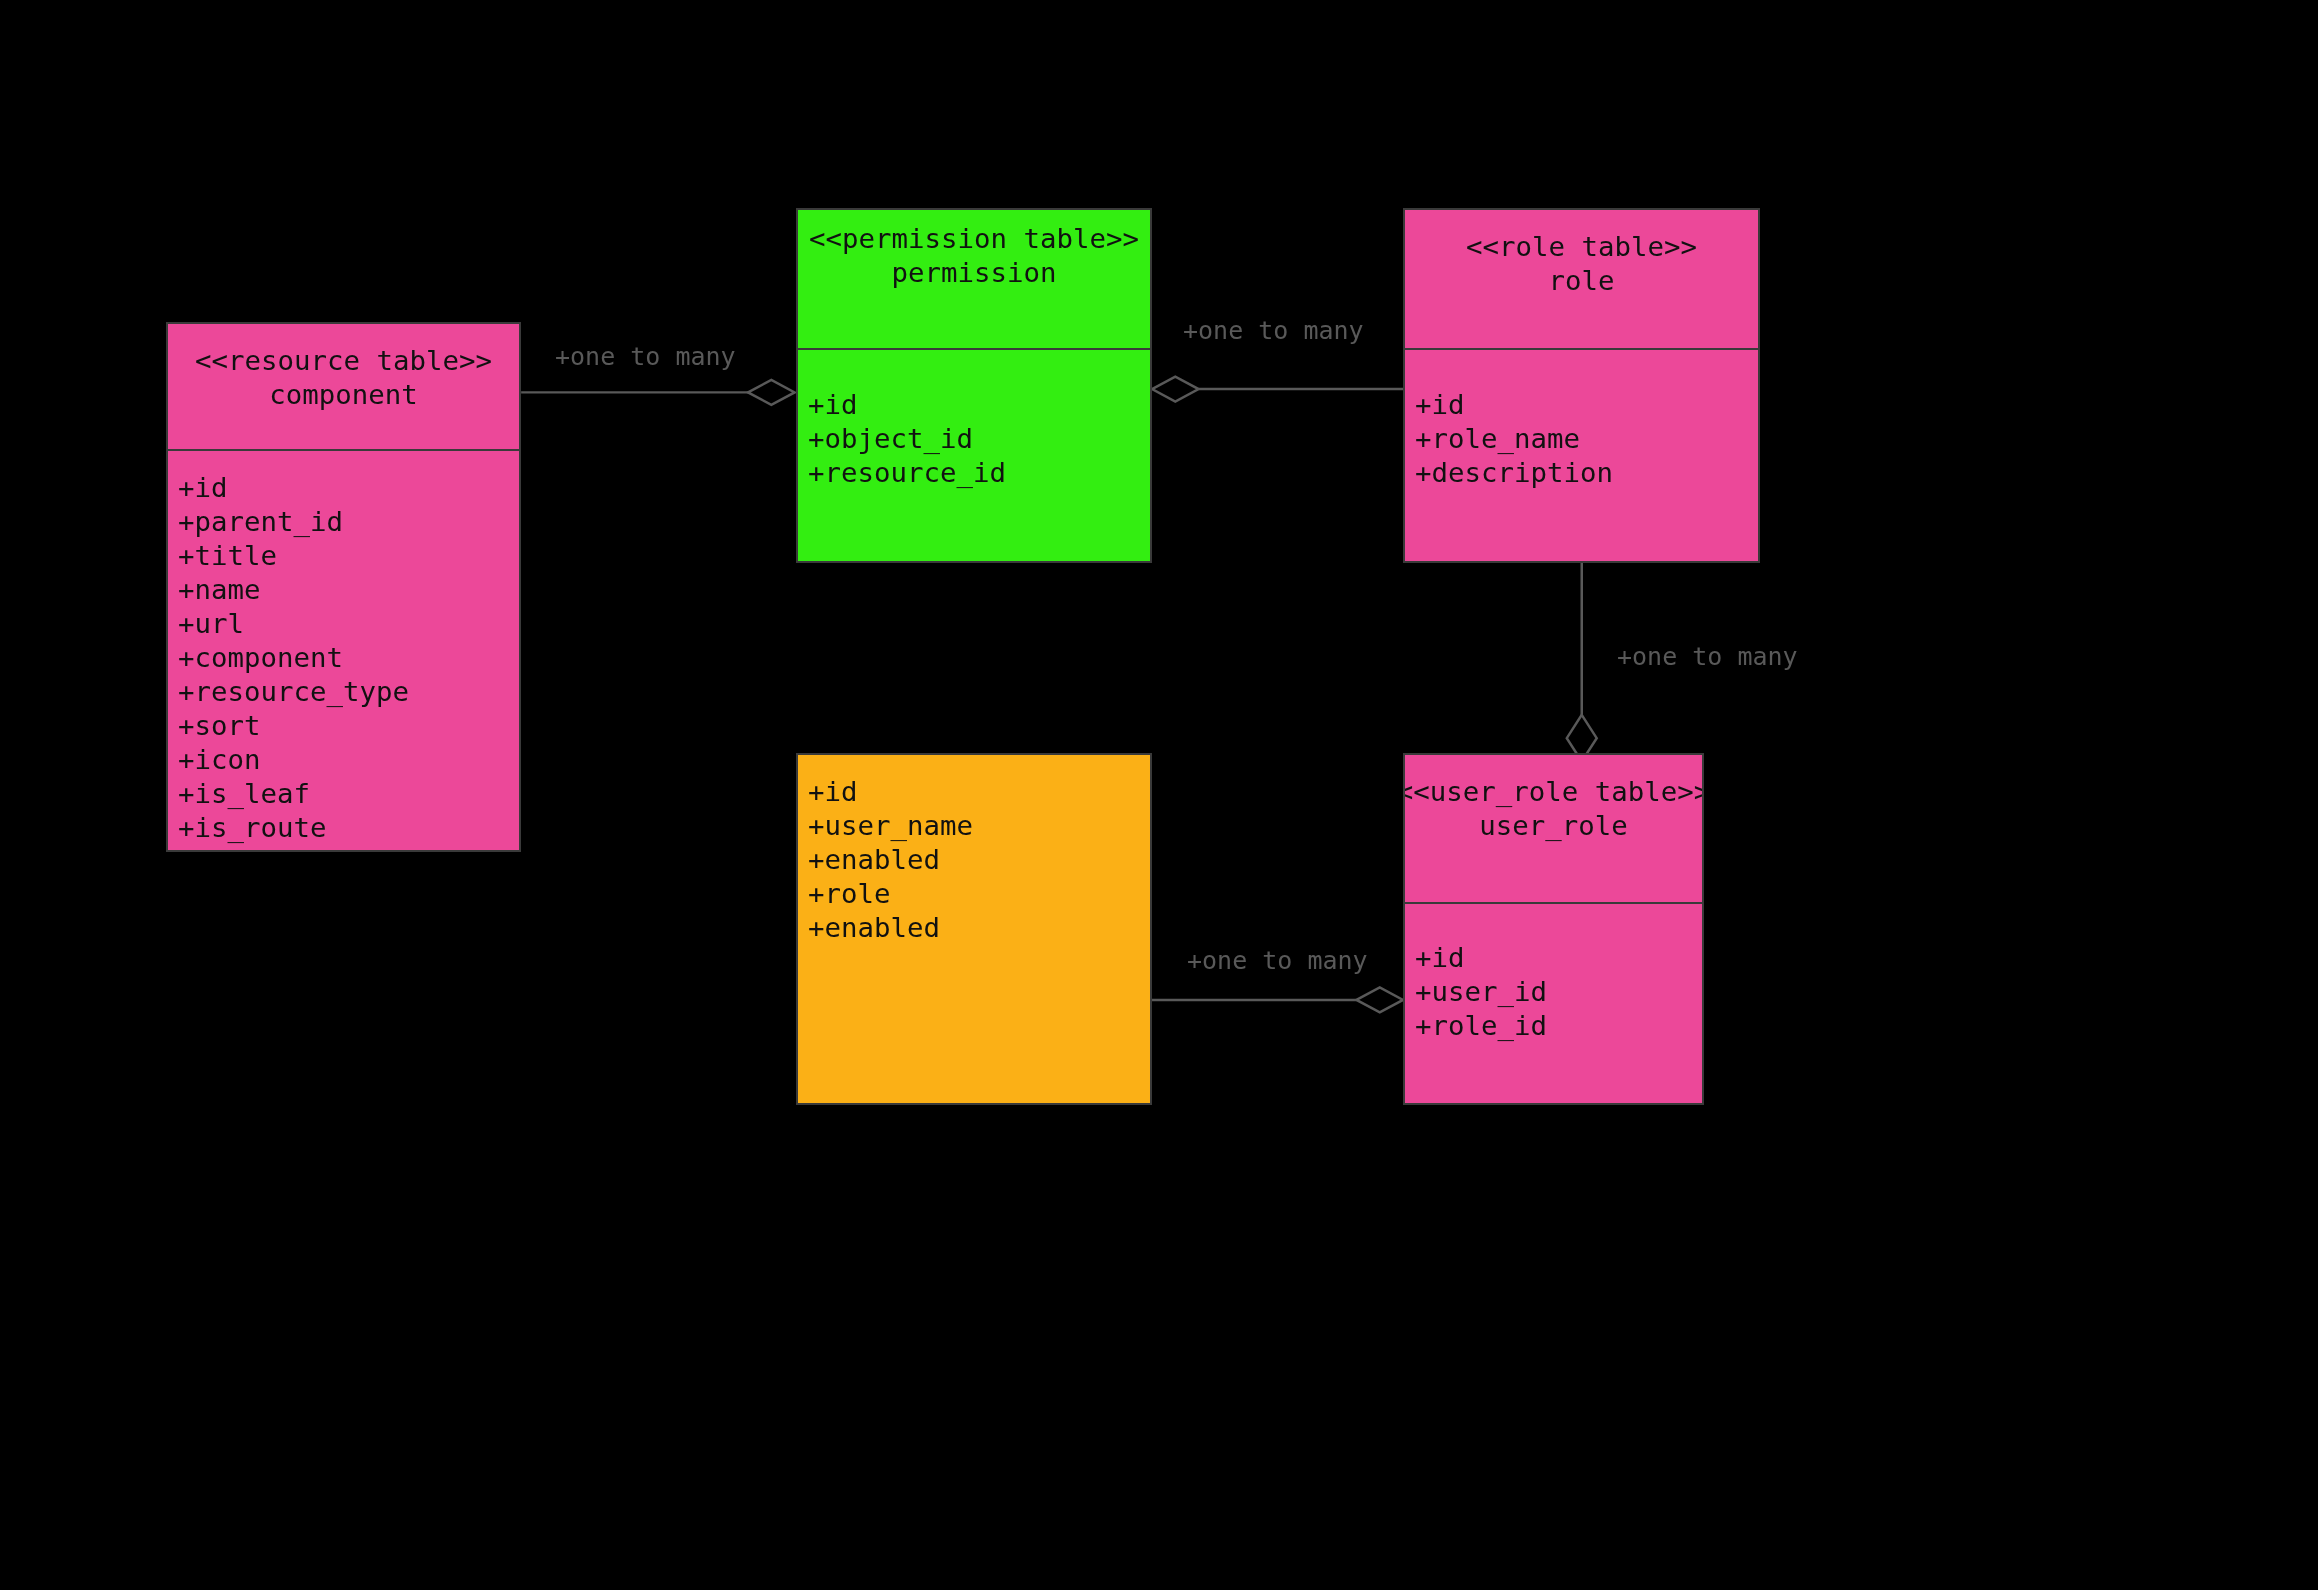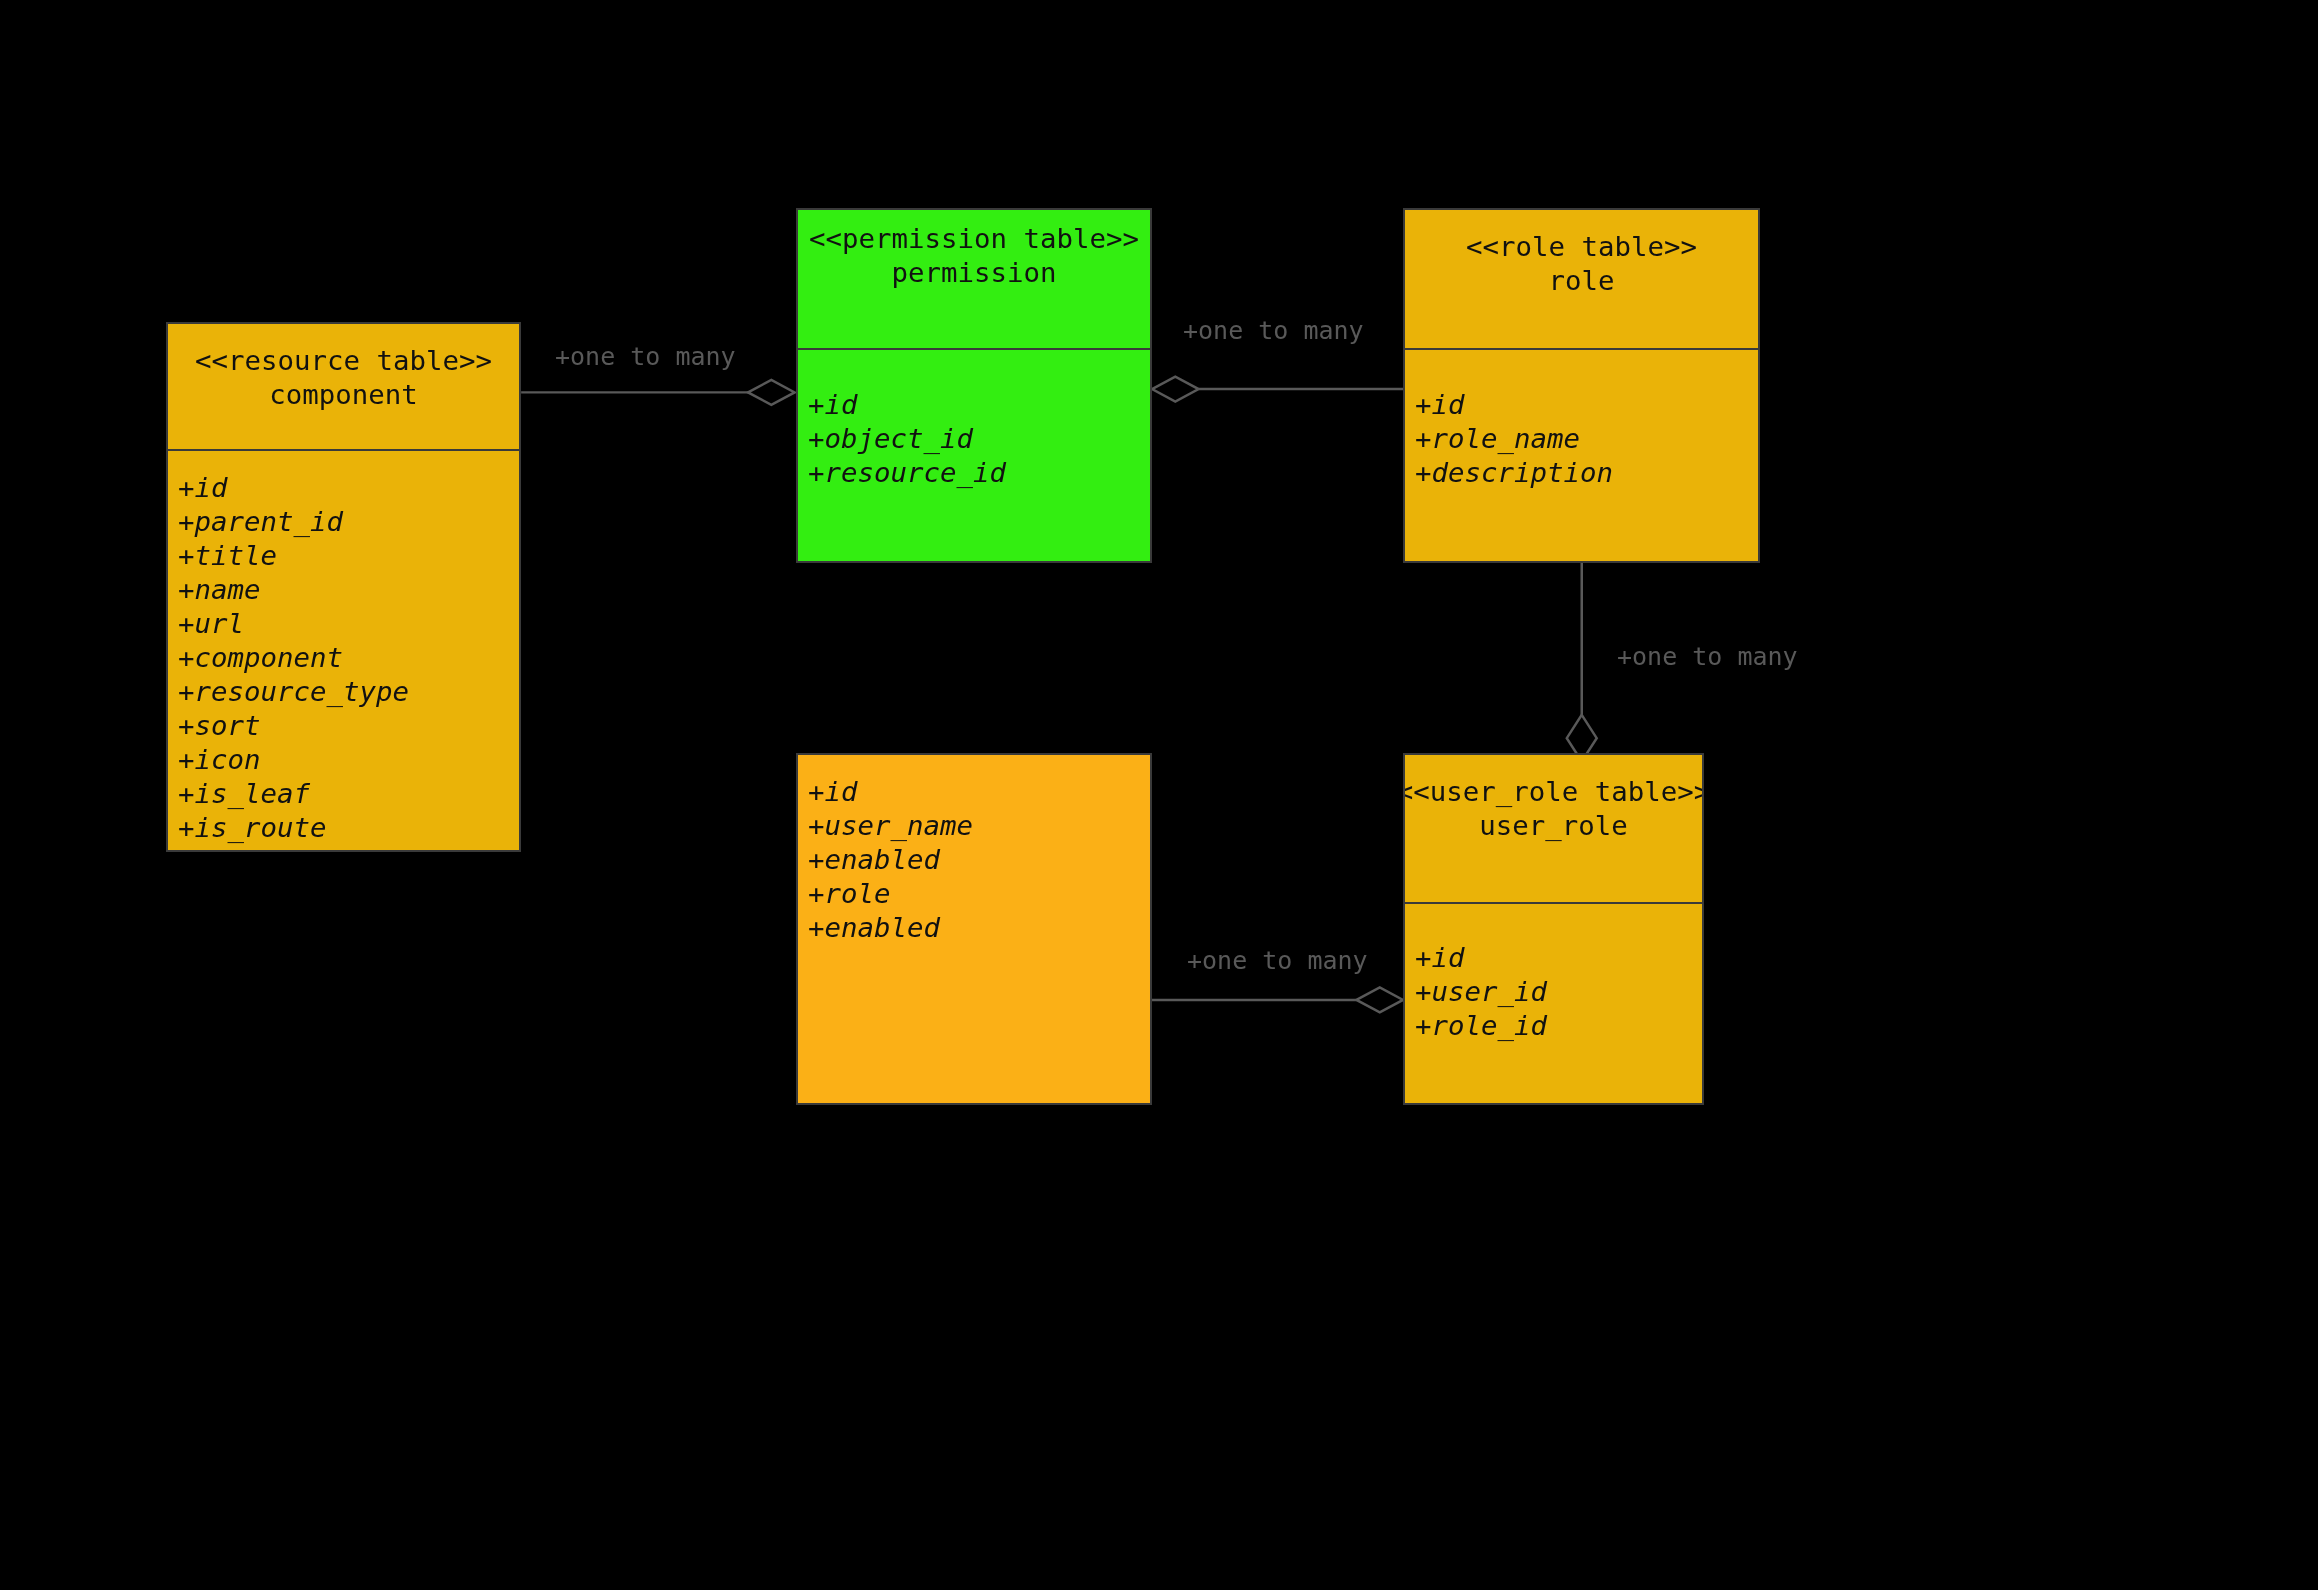--- a/index.html
+++ b/index.html
@@ -29,21 +29,21 @@
   
   .uml-class {
     position: absolute;
     box-sizing: border-box;
     border: 2.5px solid #3a3a3a;
     color: #111111;
     display: flex;
     flex-direction: column;
   }
   .uml-class.green  { background: #33ee11; }
-  .uml-class.yellow { background: #eab308; }
+  .uml-class.yellow { background: #ec4899; }
   .uml-class.orange { background: #fbb016; }
 
   .uml-header {
     box-sizing: border-box;
     display: flex;
     flex-direction: column;
     align-items: center;
     justify-content: flex-start;
     border-bottom: 2.5px solid #3a3a3a;
     overflow: hidden;
@@ -57,21 +57,20 @@
   }
   .uml-attrs {
     box-sizing: border-box;
     flex: 1 1 auto;
     overflow: hidden;
   }
   .uml-attr {
     font-size: 27.4px;
     line-height: 34px;
     white-space: pre;
-    font-style: italic;
   }
 
   
   .edge-label {
     position: absolute;
     font-size: 25px;
     line-height: 30px;
     color: #595959;
     white-space: pre;
     letter-spacing: 0px;

